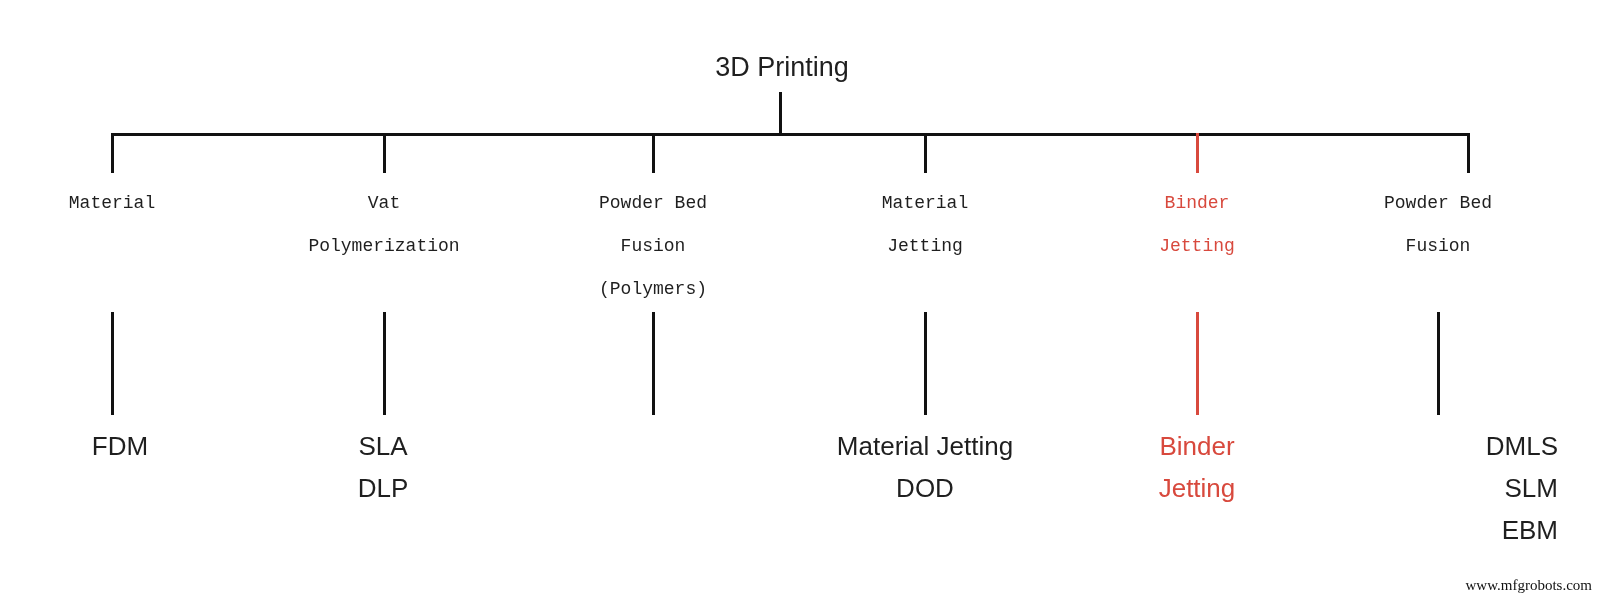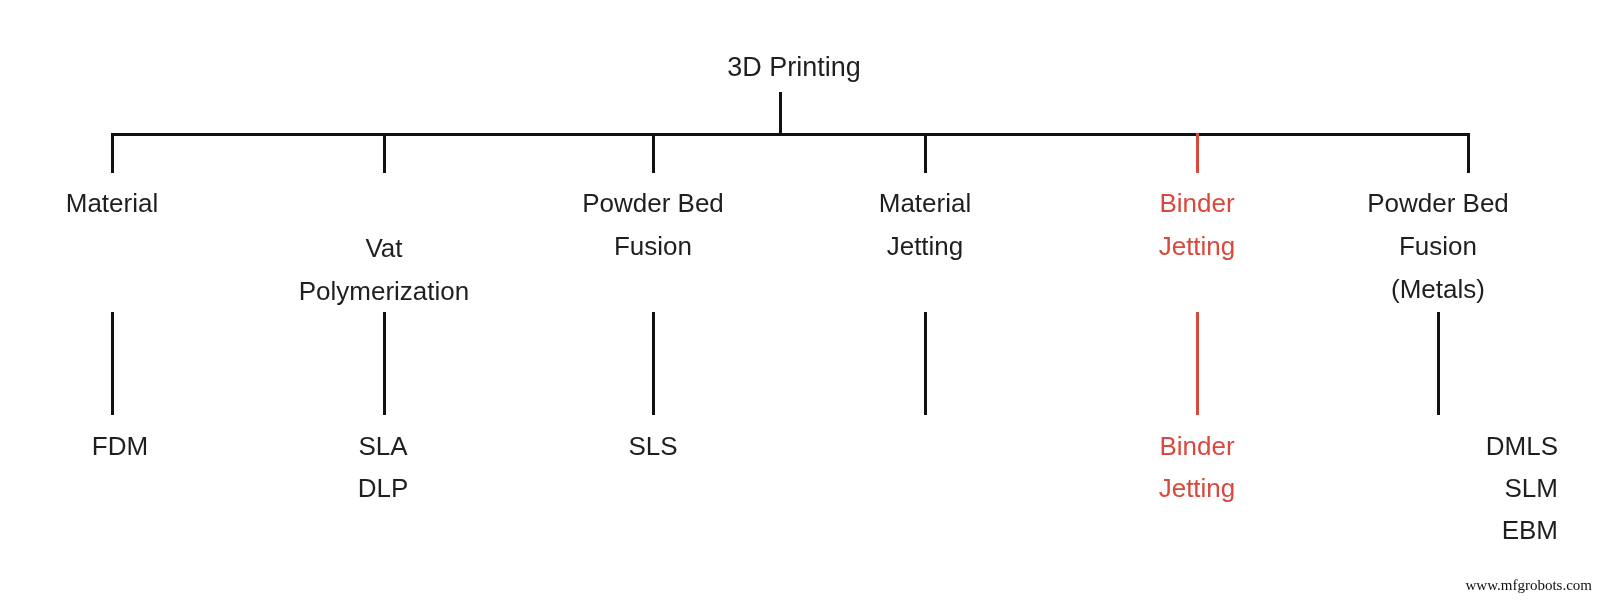--- a/index.html
+++ b/index.html
@@ -16,21 +16,21 @@
   }
   #diagram-root {
     position: relative;
     width: 1600px;
     height: 600px;
   }
 
   
   .root-title {
     position: absolute;
-    left: 12px;
+    left: 0;
     top: 50px;
     width: 1564px;
     text-align: center;
     font-size: 27px;
     line-height: 34px;
     color: #1f1f1f;
     white-space: nowrap;
   }
 
   
@@ -48,24 +48,25 @@
     background: #d8493d;
   }
 
   
   .branch-col {
     position: absolute;
     top: 182px;
     text-align: center;
   }
   .branch-label {
-    font-size: 26px;
+    font-size: 18px;
     line-height: 43px;
     color: #1f1f1f;
     white-space: nowrap;
+    font-family: Liberation Mono, monospace;
   }
   .branch-col.red-branch .branch-label {
     color: #d8493d;
   }
 
   
   .leaf-col {
     position: absolute;
     top: 425px;
     text-align: center;
@@ -114,59 +115,60 @@
   <div class="vline" style="left:383px; top:312px; height:103px;"></div>
   <div class="vline" style="left:652px; top:312px; height:103px;"></div>
   <div class="vline" style="left:924px; top:312px; height:103px;"></div>
   <div class="vline red" style="left:1196px; top:312px; height:103px;"></div>
   <div class="vline" style="left:1437px; top:312px; height:103px;"></div>
 
   <div class="branch-col" style="left:0px; width:224px;">
     <div class="branch-label">Material</div>
   </div>
 
-  <div class="branch-col" style="left:244px; width:280px;margin-top:45px;">
+  <div class="branch-col" style="left:244px; width:280px;">
     <div class="branch-label">Vat</div>
     <div class="branch-label">Polymerization</div>
   </div>
 
   <div class="branch-col" style="left:512px; width:282px;">
     <div class="branch-label">Powder Bed</div>
     <div class="branch-label">Fusion</div>
+    <div class="branch-label">(Polymers)</div>
   </div>
 
   <div class="branch-col" style="left:805px; width:240px;">
     <div class="branch-label">Material</div>
     <div class="branch-label">Jetting</div>
   </div>
 
   <div class="branch-col red-branch" style="left:1077px; width:240px;">
     <div class="branch-label">Binder</div>
     <div class="branch-label">Jetting</div>
   </div>
 
   <div class="branch-col" style="left:1298px; width:280px;">
     <div class="branch-label">Powder Bed</div>
     <div class="branch-label">Fusion</div>
-    <div class="branch-label">(Metals)</div>
   </div>
 
   <div class="leaf-col" style="left:8px; width:224px;">
     <div class="leaf-label">FDM</div>
   </div>
 
   <div class="leaf-col" style="left:263px; width:240px;">
     <div class="leaf-label">SLA</div>
     <div class="leaf-label">DLP</div>
   </div>
 
-  <div class="leaf-col" style="left:533px; width:240px;">
-    <div class="leaf-label">SLS</div>
+
+  <div class="leaf-col" style="left:785px; width:280px;">
+    <div class="leaf-label">Material Jetting</div>
+    <div class="leaf-label">DOD</div>
   </div>
-
 
   <div class="leaf-col red-leaf" style="left:1077px; width:240px;">
     <div class="leaf-label">Binder</div>
     <div class="leaf-label">Jetting</div>
   </div>
 
   <div class="leaf-col" style="left:1318px; width:240px;text-align:right;">
     <div class="leaf-label">DMLS</div>
     <div class="leaf-label">SLM</div>
     <div class="leaf-label">EBM</div>

